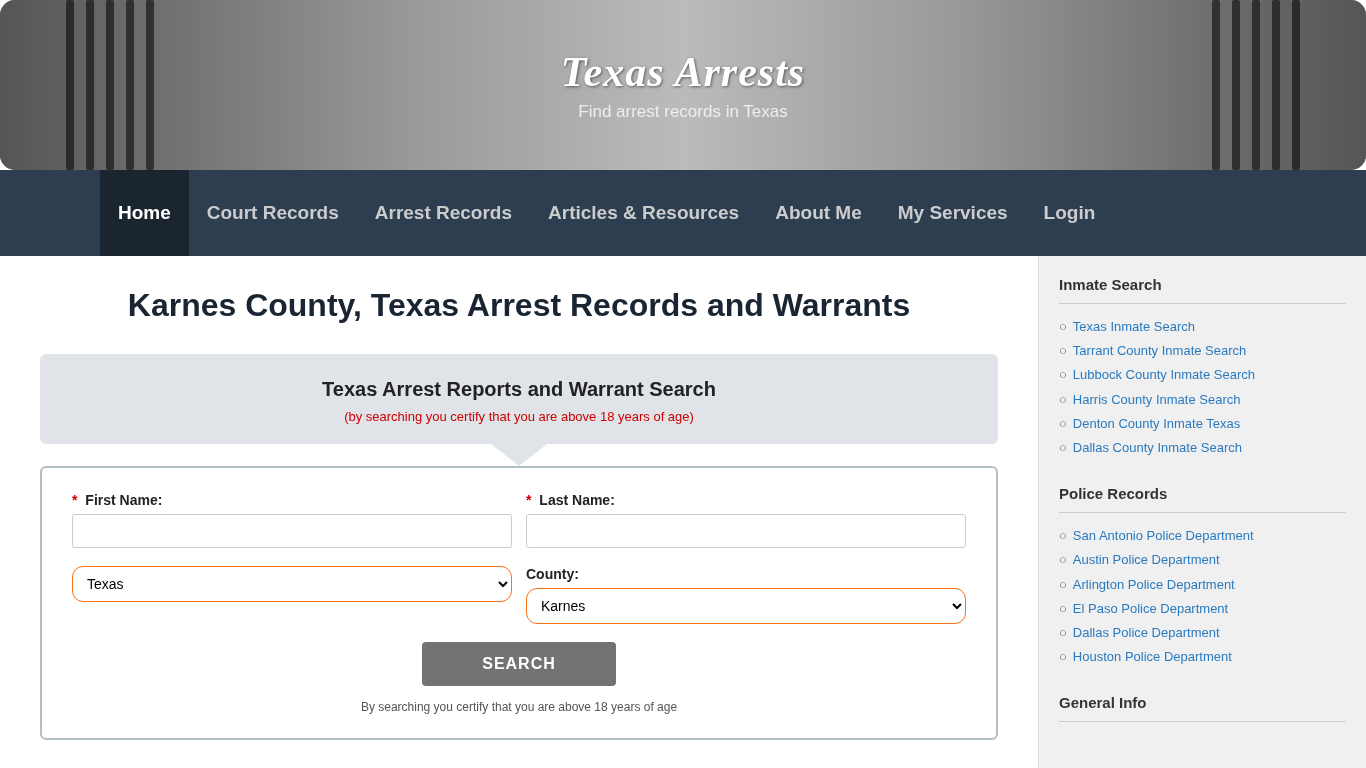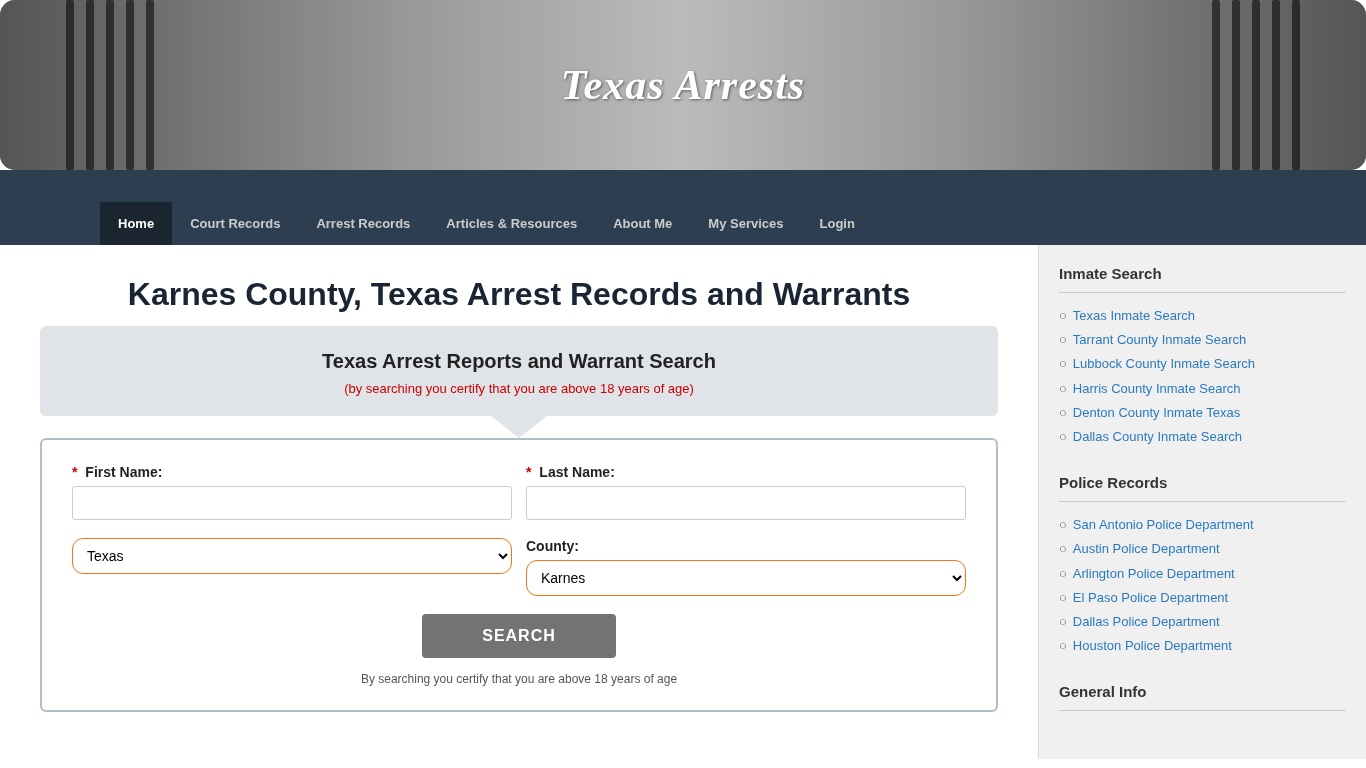--- a/index.html
+++ b/index.html
@@ -76,26 +76,25 @@
       background: #2c3e50;
       width: 100%;
     }
     nav ul {
       list-style: none;
       display: flex;
       padding: 0 100px;
     }
     nav ul li a {
       display: block;
-      padding: 14px 18px;
+      padding: 32px 18px;
       color: #ccc;
       text-decoration: none;
-      font-size: 13px;
-      font-weight: bold;
-      margin-top: 32px;
+      font-size: 19px;
+      font-weight: bold;
     }
     nav ul li.active a { background: #1a252f; color: #fff; }
 
     
     .page-container {
       display: flex;
       max-width: 1366px;
       margin: 0 auto;
       background: #fff;
     }
@@ -109,21 +108,21 @@
       background: #f0f0f0;
       padding: 20px;
       border-left: 1px solid #ddd;
     }
 
     
     .page-title {
       font-size: 32px;
       font-weight: bold;
       color: #1a2533;
-      margin-bottom: 13px;
+      margin-bottom: 30px;
       line-height: 1.2;
       text-align: center;
     }
 
     
     .search-box-outer {
       background: #e0e4e8;
       border-radius: 6px;
       padding: 24px 30px 20px;
       margin-bottom: 0;
@@ -275,20 +274,21 @@
         <div class="bar-line"></div>
         <div class="bar-line"></div>
         <div class="bar-line"></div>
         <div class="bar-line"></div>
         <div class="bar-line"></div>
       </div>
     </div>
   </div>
   <div class="header-content">
     <div class="site-title">Texas Arrests</div>
+    <div class="site-subtitle">Find arrest records in Texas</div>
   </div>
 </header>
 
 <nav>
   <ul>
     <li class="active">
         <a href="#">Home</a>
       </li>
     <li>
         <a href="#">Court Records</a>

